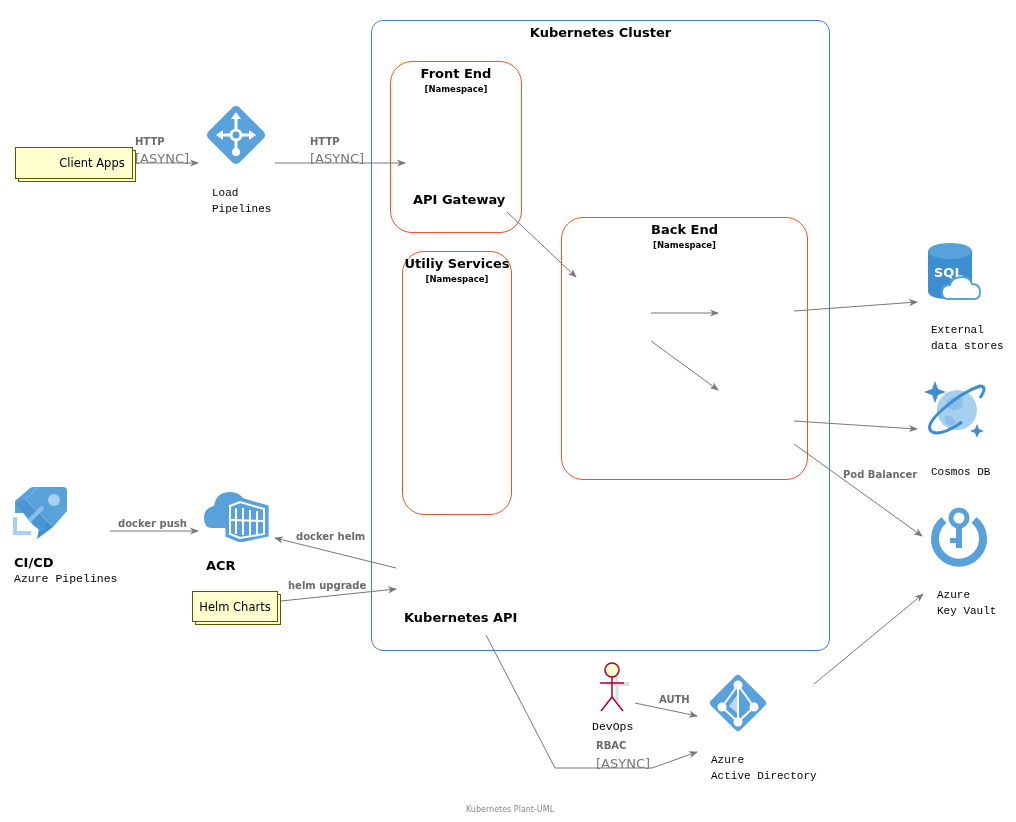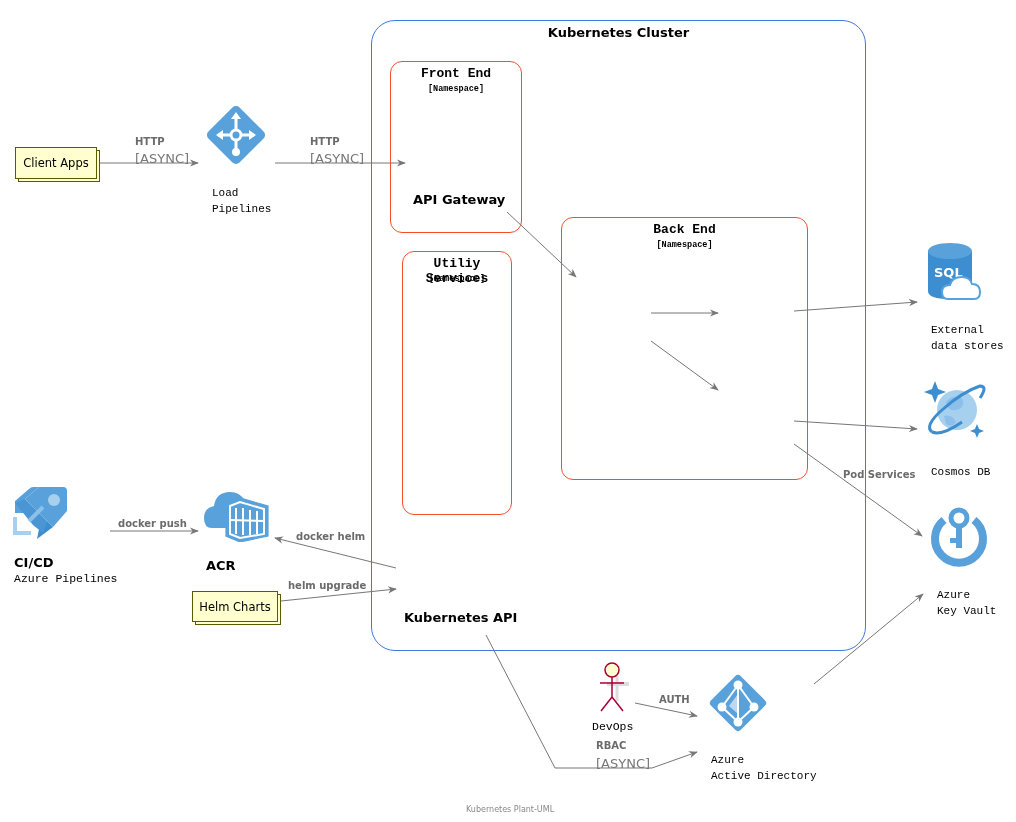--- a/index.html
+++ b/index.html
@@ -1,20 +1,20 @@
 <!DOCTYPE html>
 <html><head>
 <meta charset="utf-8">
 <style>
   html, body { margin: 0; padding: 0; background: #ffffff; }
   body { width: 1016px; height: 822px; position: relative; overflow: hidden;
          font-family: "DejaVu Sans", sans-serif; color: #000; }
   .abs { position: absolute; }
-  .cluster { position: absolute; border: 1.5px solid #3f79e3; border-radius: 24px; padding-left: 36px; }
-  .ns { position: absolute; border: 1.5px solid #f0502a; border-radius: 12px; font-family: Liberation Mono, monospace; }
+  .cluster { position: absolute; border: 1.5px solid #3f79e3; border-radius: 12px; }
+  .ns { position: absolute; border: 1.5px solid #f0502a; border-radius: 22px; }
   .box-title { position: absolute; left: 0; right: 0; text-align: center; font-weight: bold; font-size: 13px; }
   .box-sub { position: absolute; left: 0; right: 0; text-align: center; font-weight: bold; font-size: 8.5px; }
   .bold-lbl { position: absolute; font-weight: bold; font-size: 13px; white-space: nowrap; }
   .lbl { position: absolute; font-size: 11px; line-height: 16px; white-space: nowrap; font-family: Liberation Mono, monospace; }
   .edge-lbl { position: absolute; font-size: 10px; font-weight: bold; color: #6b6b6b; white-space: nowrap; }
   .edge-sub { position: absolute; font-size: 13px; color: #777; white-space: nowrap; }
   .note { position: absolute; background: #fefece; border: 1px solid #5a5a00; font-size: 11.5px;
           display: flex; align-items: center; justify-content: center; box-shadow: 3px 3px 0 -1px #fefece, 3px 3px 0 0 #5a5a00; }
   .footer { position: absolute; font-size: 8px; color: #888; }
   svg.overlay { position: absolute; left: 0; top: 0; }
@@ -65,26 +65,26 @@
   </g>
 </svg>
 
 <div class="edge-lbl" style="left:135px; top:136px;">HTTP</div>
 <div class="edge-sub" style="left:135px; top:151px;">[ASYNC]</div>
 <div class="edge-lbl" style="left:310px; top:136px;">HTTP</div>
 <div class="edge-sub" style="left:310px; top:151px;">[ASYNC]</div>
 <div class="edge-lbl" style="left:118px; top:518px;">docker push</div>
 <div class="edge-lbl" style="left:296px; top:531px;">docker helm</div>
 <div class="edge-lbl" style="left:288px; top:580px;">helm upgrade</div>
-<div class="edge-lbl" style="left:843px; top:469px;">Pod Services</div>
+<div class="edge-lbl" style="left:843px; top:469px;">Pod Balancer</div>
 <div class="edge-lbl" style="left:659px; top:694px;">AUTH</div>
 <div class="edge-lbl" style="left:596px; top:740px;">RBAC</div>
 <div class="edge-sub" style="left:596px; top:756px;">[ASYNC]</div>
 
-<div class="note" style="left:15px; top:147px; width:80px; height:30px;">Client Apps</div>
+<div class="note" style="left:15px; top:147px; width:80px; height:30px;padding-left:36px;">Client Apps</div>
 
 <svg class="abs" style="left:205px; top:104px;" width="62" height="62" viewBox="0 0 62 62">
   <rect x="9" y="9" width="44" height="44" rx="5" fill="#59a1da" transform="rotate(45 31 31)"></rect>
   <g stroke="#fff" stroke-width="3" fill="none" stroke-linecap="round">
     <line x1="31" y1="12" x2="31" y2="48"></line>
     <line x1="14" y1="31" x2="48" y2="31"></line>
   </g>
   <g fill="#fff">
     <circle cx="31" cy="31" r="6.5"></circle>
     <circle cx="31" cy="48" r="4"></circle>

